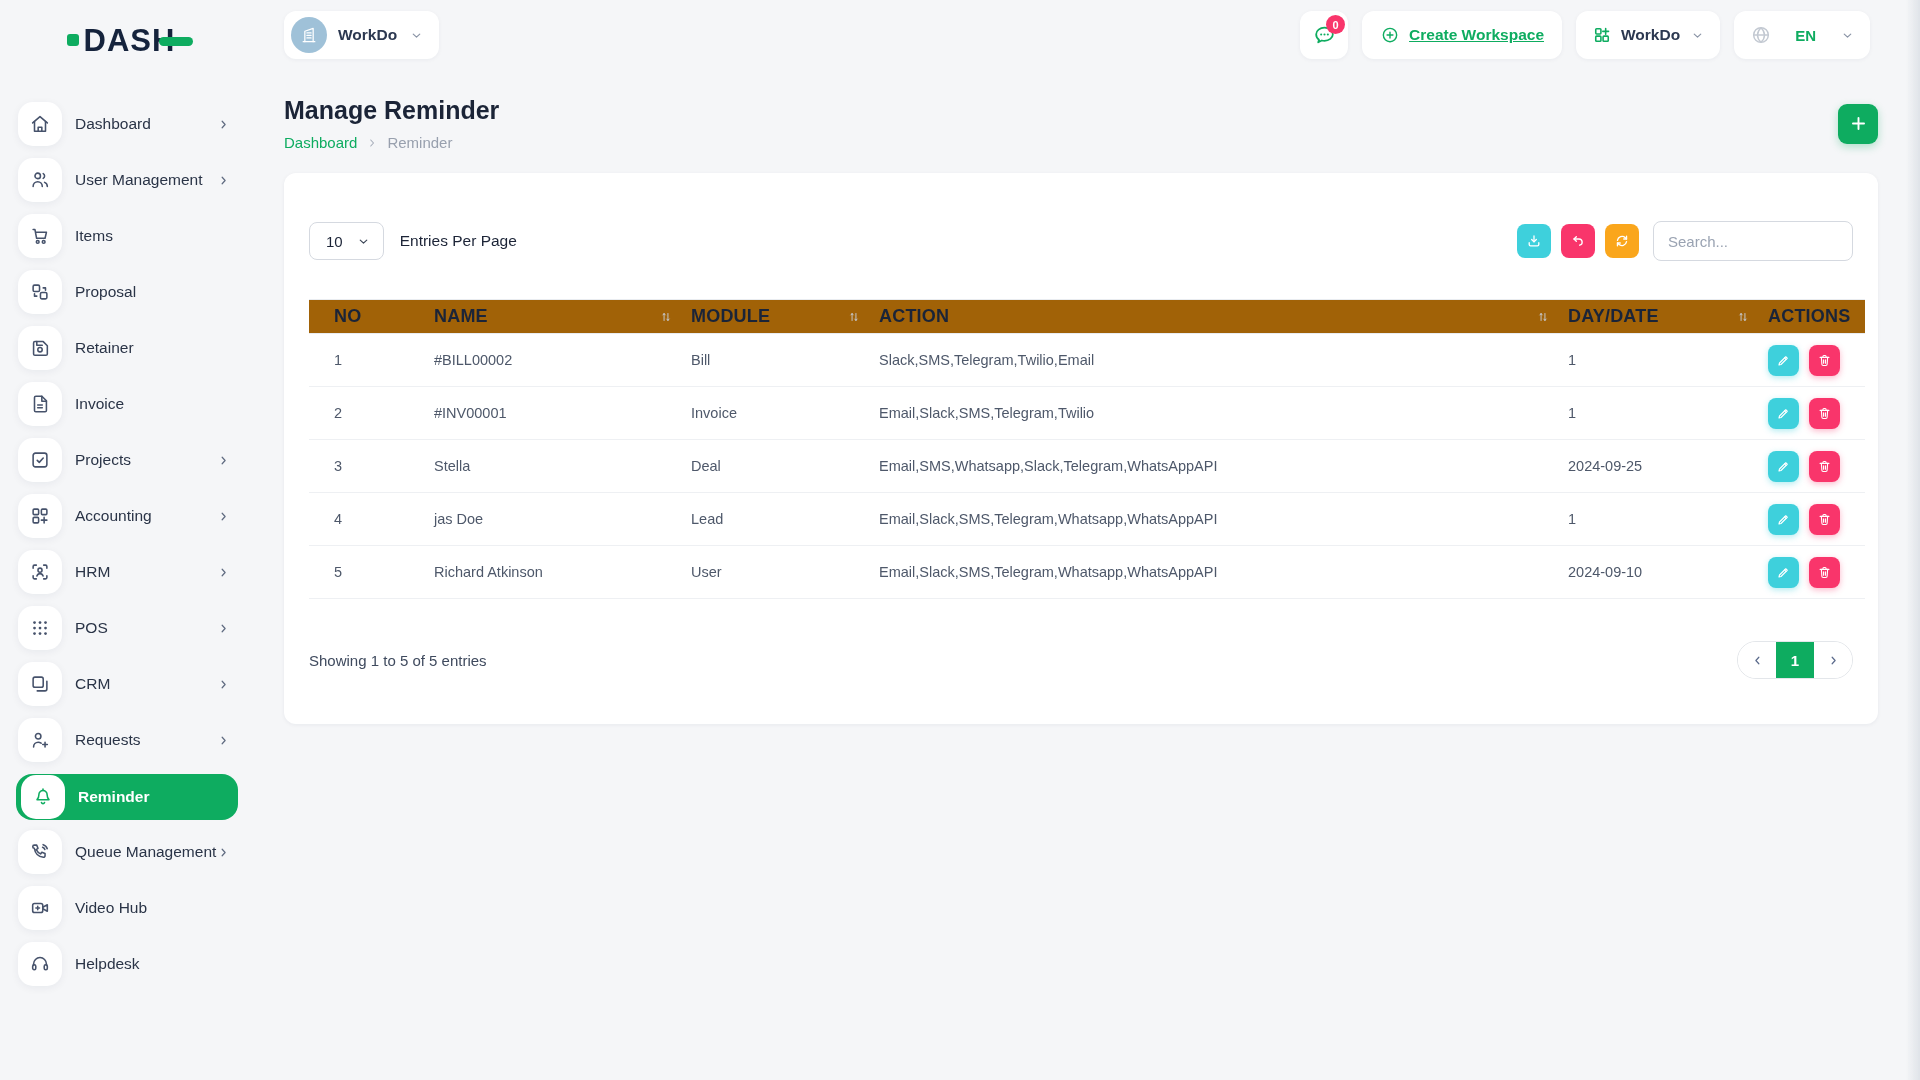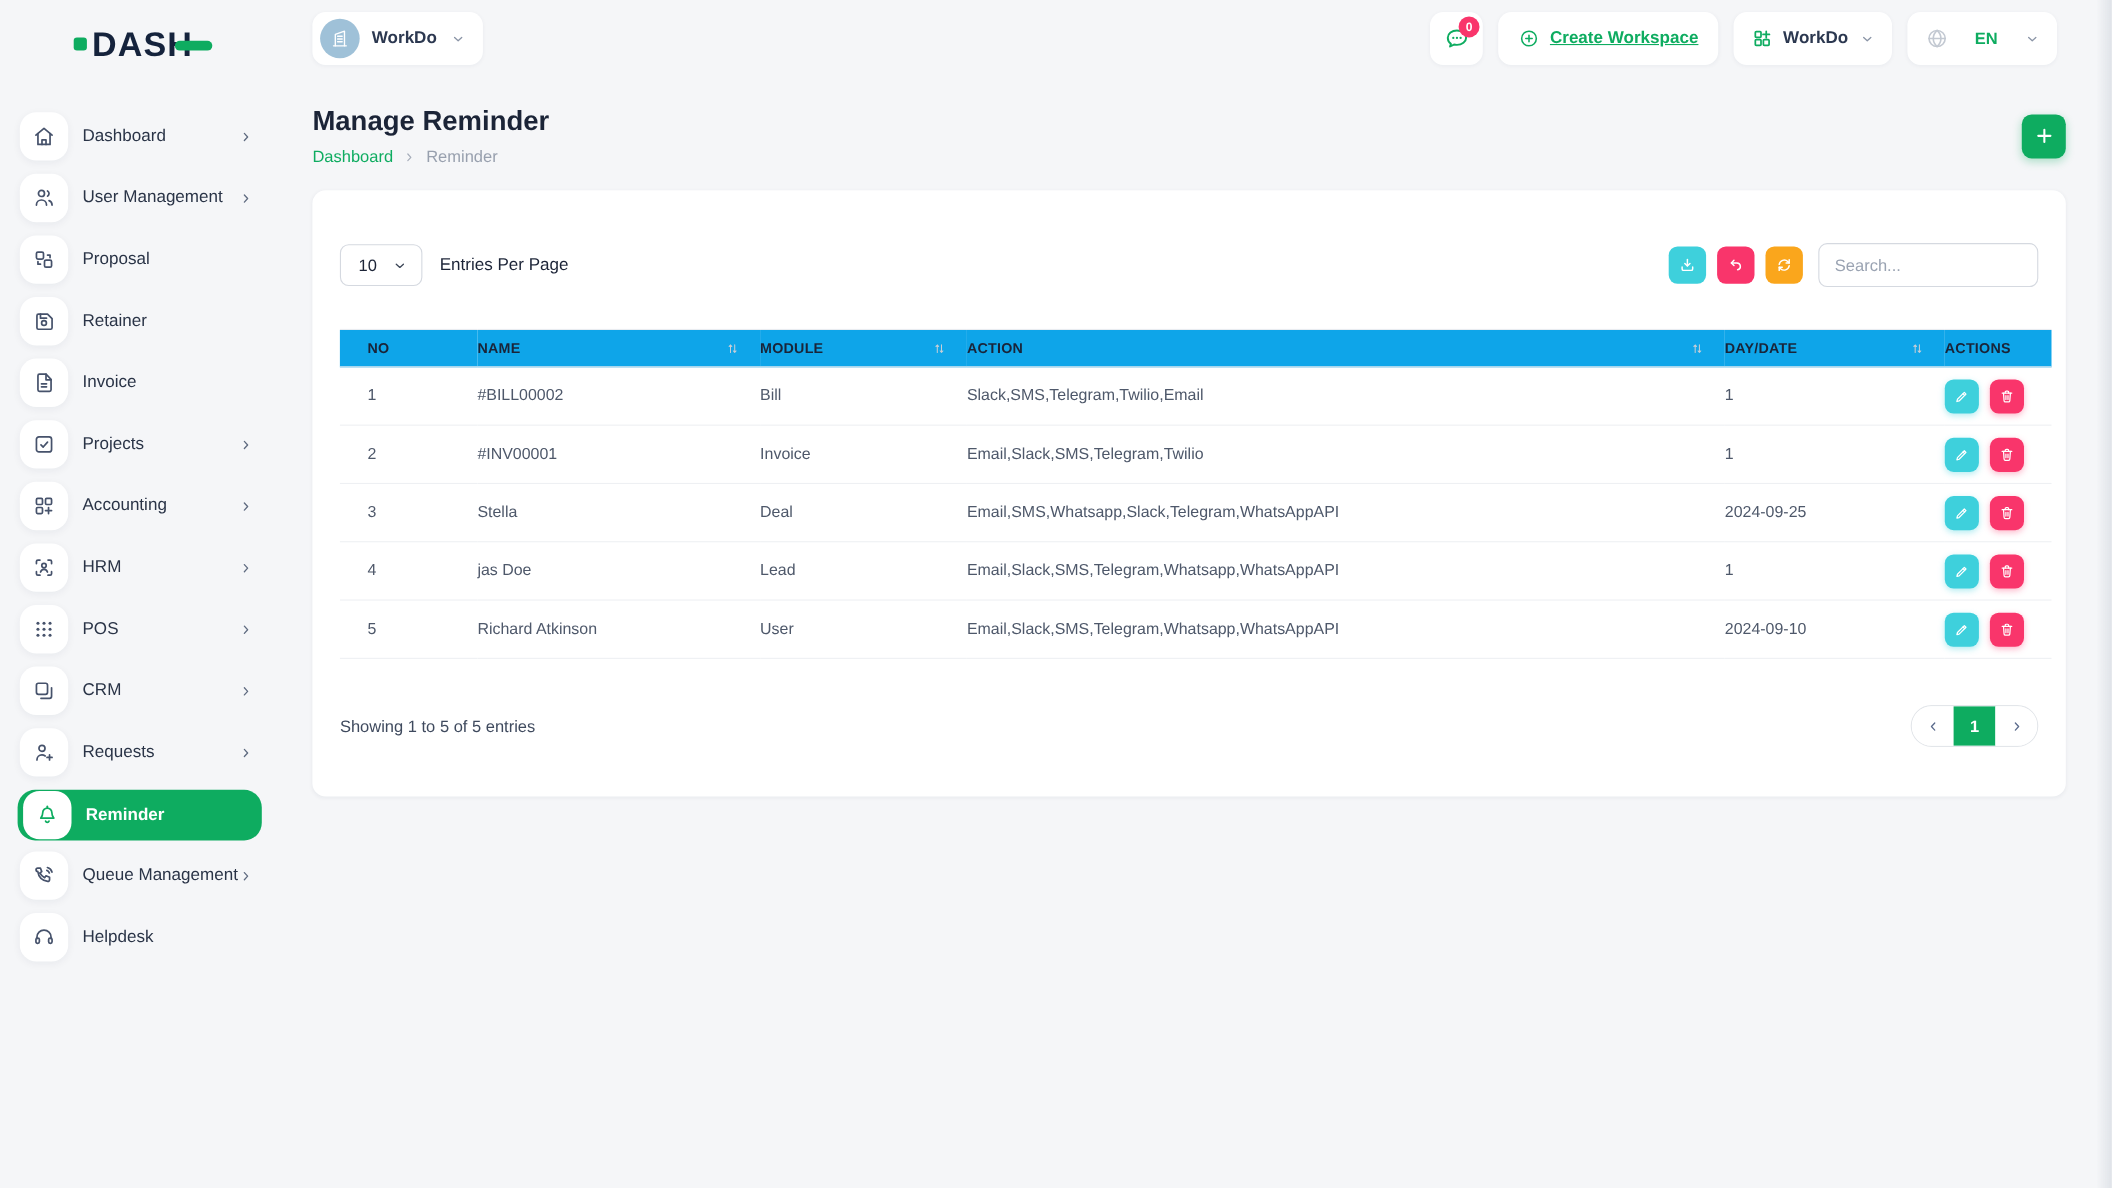--- a/index.html
+++ b/index.html
@@ -72,21 +72,21 @@
   .select .chev-down{color:#3c4657;margin:0;}
   .entries-label{margin-left:16px;font-size:15.5px;font-weight:500;color:#1c2437;}
   .controls-right{display:flex;align-items:center;}
   .tool-group{display:flex;align-items:center;gap:10px;}
   .tool-btn{width:34px;height:34px;border:none;border-radius:8px;color:#fff;display:flex;align-items:center;justify-content:center;cursor:pointer;}
   .tool-btn svg{width:16px;height:16px;stroke-width:2;}
   .search{width:200px;height:40px;margin-left:14px;border:1px solid #d5d9e0;border-radius:8px;padding:0 14px;font-size:15px;color:#2c3850;font-family:inherit;outline:none;background:#fff;}
   .search::placeholder{color:#9aa3b2;}
 
   table{width:100%;border-collapse:collapse;table-layout:fixed;margin-top:38px;}
-  thead th{background:#0ea5e9;border-top:1px solid var(--border);border-bottom:1px solid var(--border);height:34px;text-align:right;font-size:13px;font-weight:700;color:#1a2438;letter-spacing:.2px;padding:0 10px 0 0;}
+  thead th{background:#a16207;border-top:1px solid var(--border);border-bottom:1px solid var(--border);height:34px;text-align:right;font-size:18px;font-weight:700;color:#1a2438;letter-spacing:.2px;padding:0 10px 0 0;}
   th:first-child,td:first-child{padding-left:25px;}
   .th-wrap{display:flex;align-items:center;justify-content:space-between;}
   .sort{color:#c8ced6;display:flex;margin-right:8px;}
   .sort svg{width:14px;height:14px;stroke-width:1.6;}
   tbody td{height:53px;border-bottom:1px solid #eef0f3;font-size:14.5px;color:var(--cell);padding-right:10px;}
   .cell-actions{display:flex;align-items:center;gap:10px;}
   .act{width:31px;height:31px;border:none;border-radius:8px;color:#fff;display:flex;align-items:center;justify-content:center;cursor:pointer;}
   .act svg{width:15px;height:15px;stroke-width:1.8;}
   .act.edit{background:var(--teal);box-shadow:0 2px 6px rgba(62,208,220,.4);}
   .act.del{background:var(--pink);box-shadow:0 2px 6px rgba(249,53,107,.35);}
@@ -134,20 +134,30 @@
               <path d="M15.5 5a3 3 0 0 1 0 5.2"></path>
               <path d="M17 14.6c1.9.7 3 2.3 3 4.4"></path>
             </svg>
           </span>
           <span class="side-label">User Management</span>
           <span class="side-chev">
             <svg viewBox="0 0 24 24" fill="none" stroke="currentColor" stroke-width="1.7" stroke-linecap="round" stroke-linejoin="round">
               <path d="M9.5 6l5.5 6-5.5 6"></path>
             </svg>
           </span>
+        </div>
+        <div class="side-item">
+          <span class="icon-box">
+            <svg viewBox="0 0 24 24" fill="none" stroke="currentColor" stroke-width="1.7" stroke-linecap="round" stroke-linejoin="round">
+              <circle cx="9.5" cy="18.5" r="1.5"></circle>
+              <circle cx="16" cy="18.5" r="1.5"></circle>
+              <path d="M4.5 5h2l1.8 9.5h9.2l1.5-6.5H7"></path>
+            </svg>
+          </span>
+          <span class="side-label">Items</span>
         </div>
         <div class="side-item">
           <span class="icon-box">
             <svg viewBox="0 0 24 24" fill="none" stroke="currentColor" stroke-width="1.7" stroke-linecap="round" stroke-linejoin="round">
               <rect x="4.5" y="4.5" width="7" height="7" rx="1.5"></rect>
               <rect x="12.5" y="12.5" width="7" height="7" rx="1.5"></rect>
               <path d="M15.5 7.5h2.5v2.5"></path>
               <path d="M8.5 16.5H6v-2.5"></path>
             </svg>
           </span>
@@ -290,20 +300,30 @@
               <path d="M14.8 6.8c1.3.4 2.1 1.2 2.5 2.5"></path>
               <path d="M15.4 4c2.3.6 3.9 2.2 4.5 4.5"></path>
             </svg>
           </span>
           <span class="side-label">Queue Management</span>
           <span class="side-chev">
             <svg viewBox="0 0 24 24" fill="none" stroke="currentColor" stroke-width="1.7" stroke-linecap="round" stroke-linejoin="round">
               <path d="M9.5 6l5.5 6-5.5 6"></path>
             </svg>
           </span>
+        </div>
+        <div class="side-item">
+          <span class="icon-box">
+            <svg viewBox="0 0 24 24" fill="none" stroke="currentColor" stroke-width="1.7" stroke-linecap="round" stroke-linejoin="round">
+              <rect x="4" y="7" width="11" height="10" rx="2"></rect>
+              <path d="M15 11.2l5-2.7v7l-5-2.7"></path>
+              <path d="M9.5 10v4M7.5 12h4"></path>
+            </svg>
+          </span>
+          <span class="side-label">Video Hub</span>
         </div>
         <div class="side-item">
           <span class="icon-box">
             <svg viewBox="0 0 24 24" fill="none" stroke="currentColor" stroke-width="1.7" stroke-linecap="round" stroke-linejoin="round">
               <path d="M5 13.5V12a7 7 0 0 1 14 0v1.5"></path>
               <rect x="4" y="12.8" width="3.4" height="5.4" rx="1.6"></rect>
               <rect x="16.6" y="12.8" width="3.4" height="5.4" rx="1.6"></rect>
             </svg>
           </span>
           <span class="side-label">Helpdesk</span>

